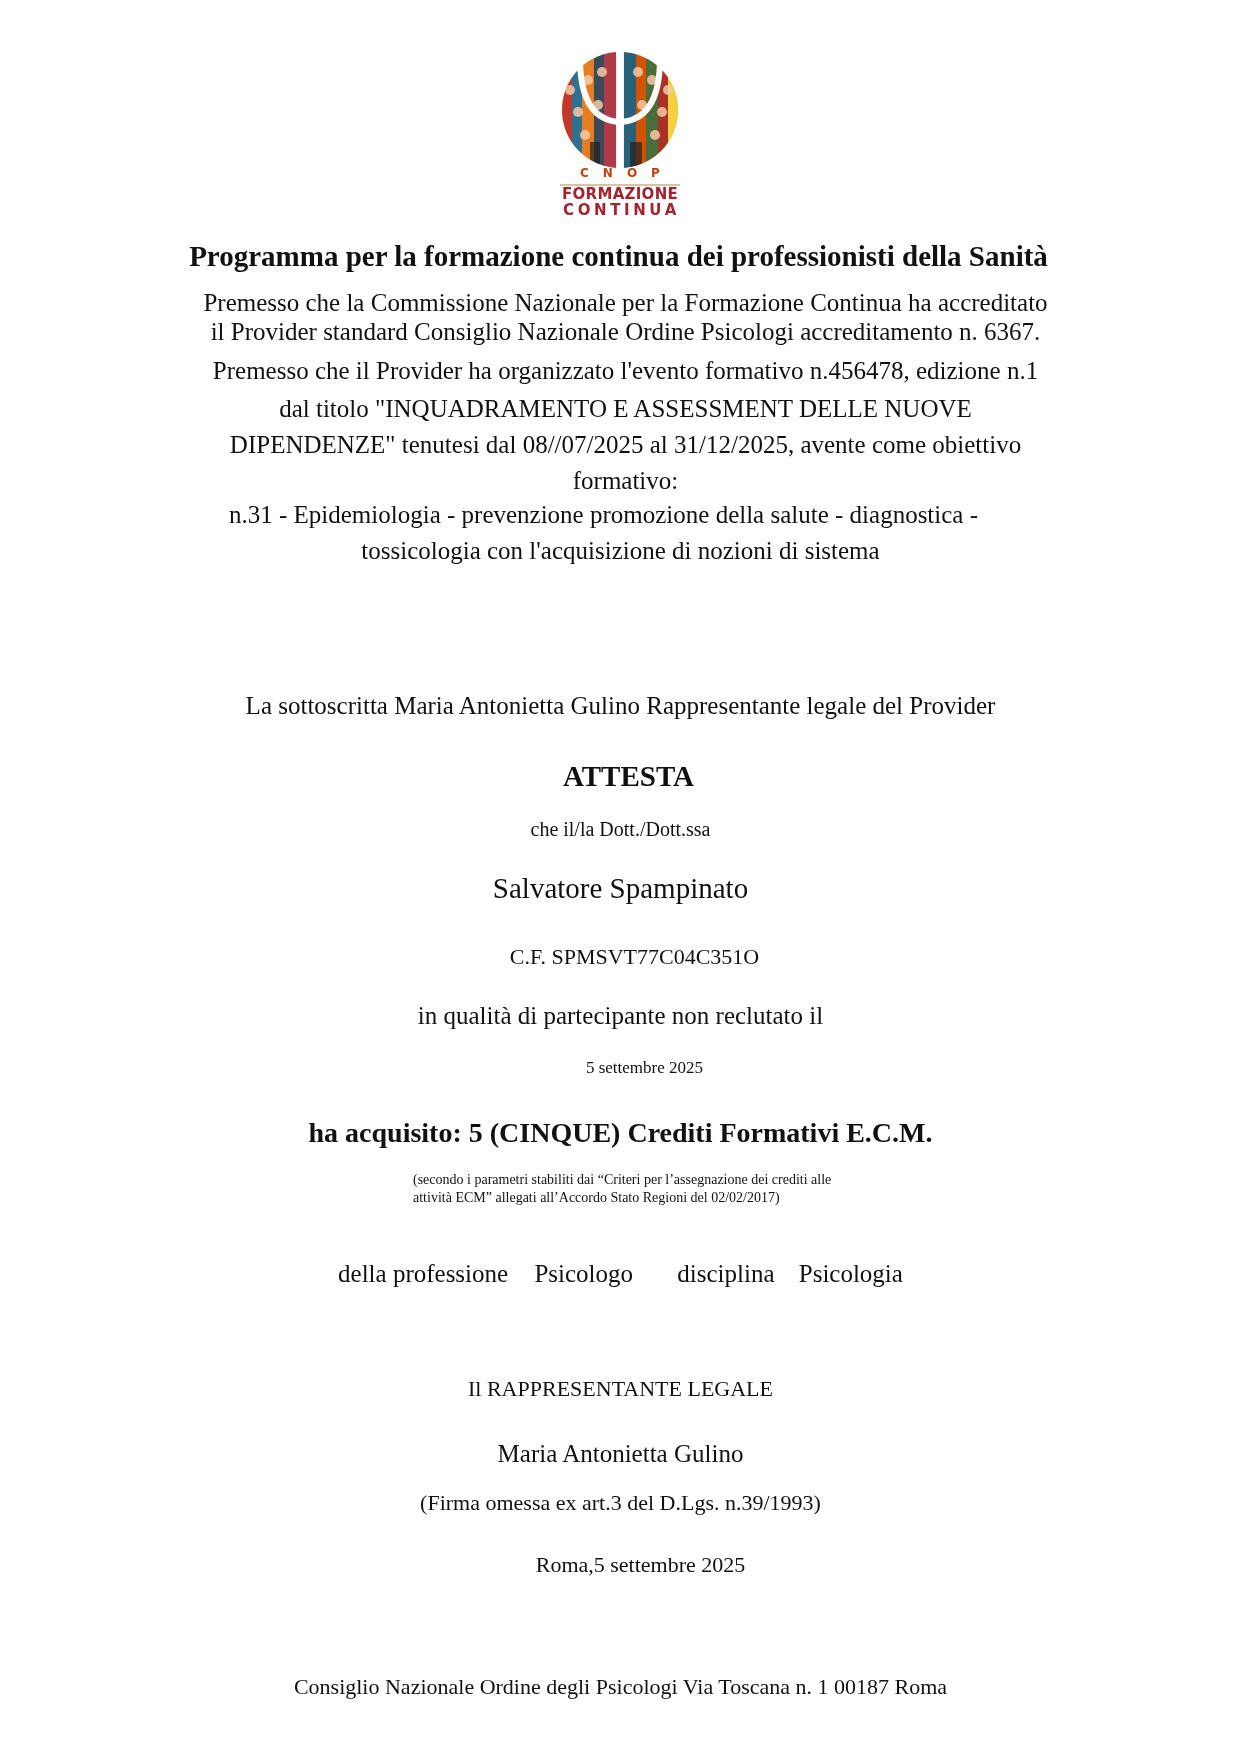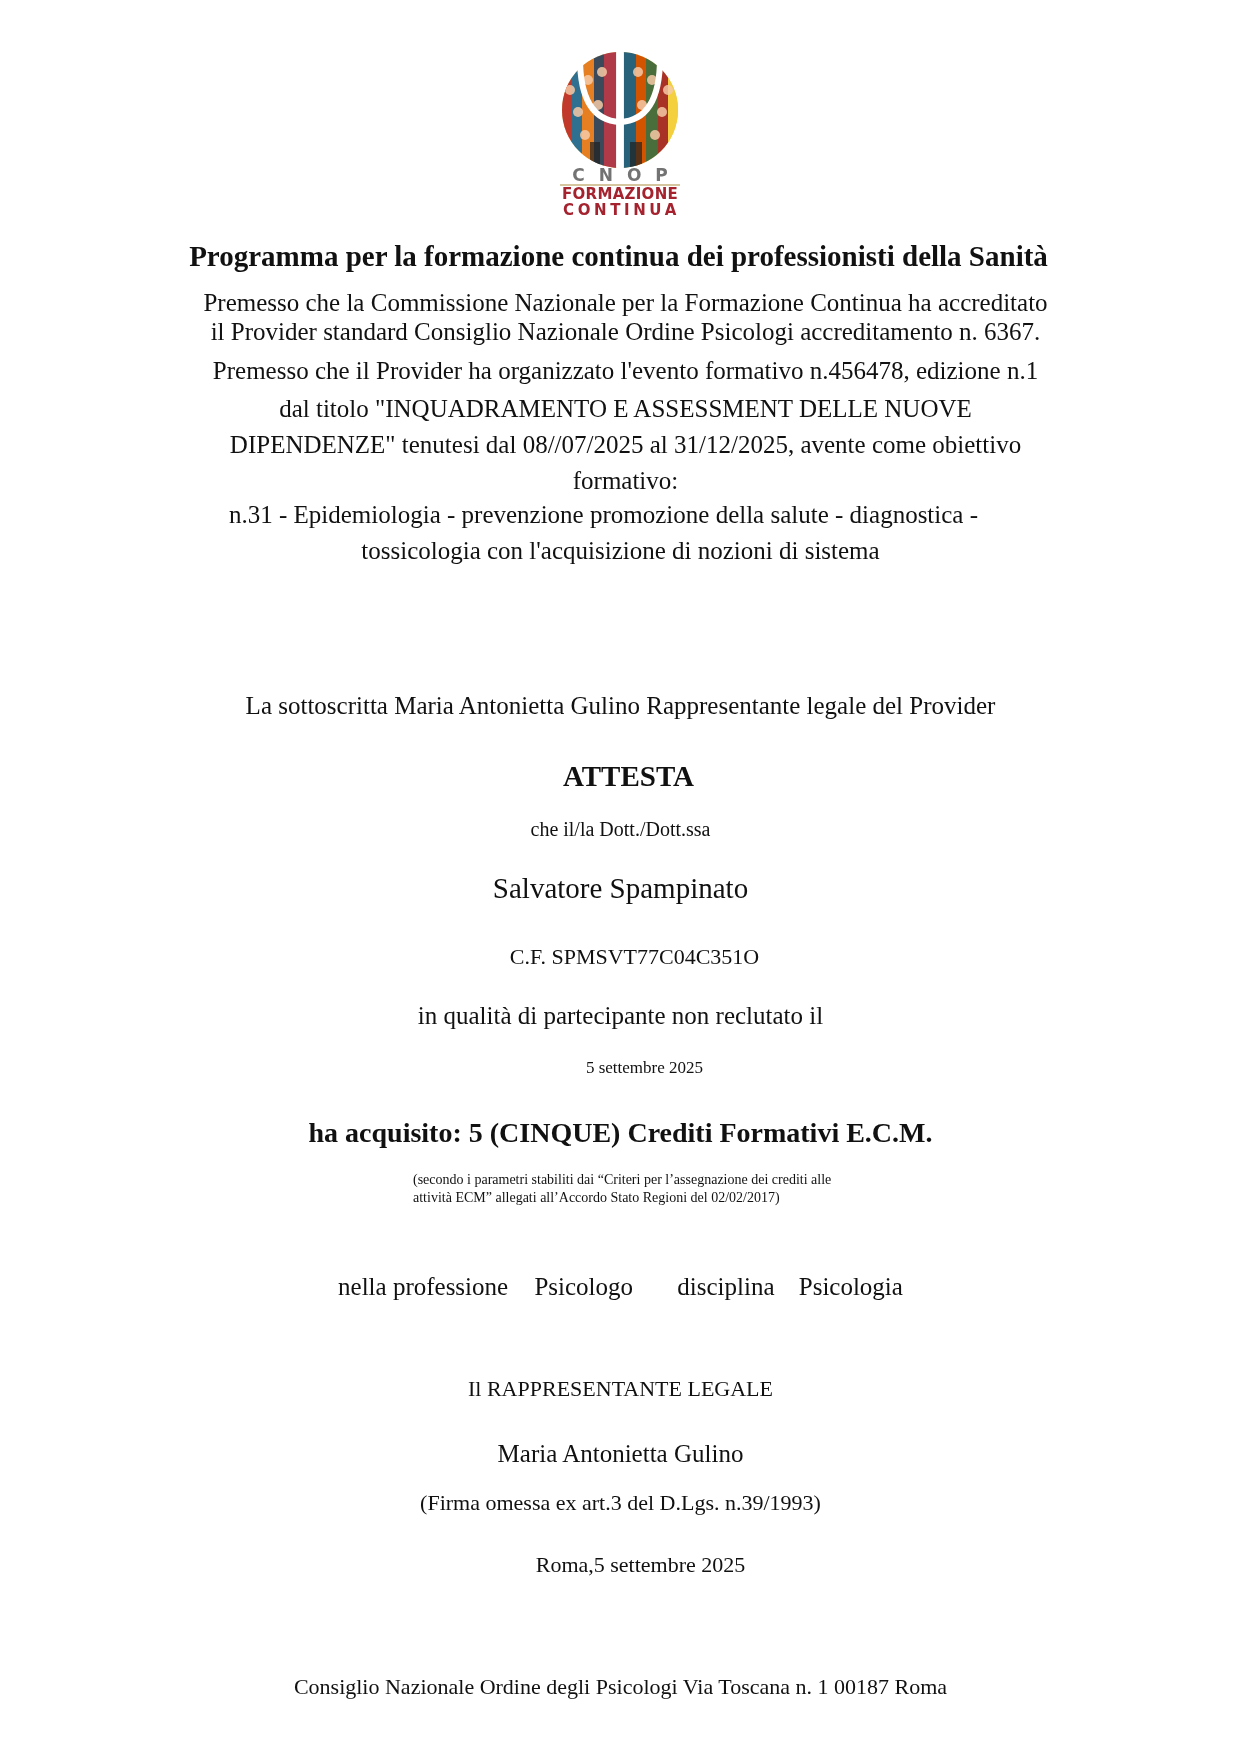--- a/index.html
+++ b/index.html
@@ -41,25 +41,25 @@
       position: absolute;
       left: 0;
       width: 160px;
       text-align: center;
       font-family: "DejaVu Sans", "Liberation Sans", sans-serif;
       font-weight: bold;
       line-height: 1;
     }
     .logo-cnop {
       top: 117px;
-      font-size: 17px;
+      font-size: 12px;
       letter-spacing: 14px;
       padding-left: 14px;
       box-sizing: border-box;
-      color: #737373;
+      color: #c2410c;
     }
     .logo-rule {
       position: absolute;
       left: 20px;
       top: 134px;
       width: 120px;
       height: 2px;
       background: #d6c6a0;
     }
     .logo-form {
@@ -111,21 +111,21 @@
       top: 1171px;
       width: 460px;
       font-size: 14px;
       line-height: 18px;
       text-align: left;
       white-space: normal;
     }
     .professione { top: 1260px; font-size: 25px; left: 0; }
     .professione span { display: inline-block; }
     .professione .gap1 { margin-left: 20px; }
-    .professione .gap2 { margin-left: 38px; margin-top: 13px; }
+    .professione .gap2 { margin-left: 38px; }
     .professione .gap3 { margin-left: 18px; }
 
     .rapp { top: 1376px; font-size: 22px; left: 0; }
     .firmatario { top: 1440px; font-size: 25px; left: 0; }
     .firma-omessa { top: 1490px; font-size: 22px; left: 0; }
     .luogo-data { top: 1552px; font-size: 22px; left: 20px; }
     .footer { top: 1674px; font-size: 22px; left: 0; }
   </style>
 </head>
 <body>
@@ -198,21 +198,21 @@
 <div class="abs nome">Salvatore Spampinato</div>
 <div class="abs cf">
   <span class="cf-label">C.F.</span>
   <span>SPMSVT77C04C351O</span>
 </div>
 <div class="abs qualita">in qualità di partecipante non reclutato il</div>
 <div class="abs data1">5 settembre 2025</div>
 <div class="abs crediti">ha acquisito: 5 (CINQUE) Crediti Formativi E.C.M.</div>
 <div class="note">(secondo i parametri stabiliti dai “Criteri per l’assegnazione dei crediti alle attività ECM” allegati all’Accordo Stato Regioni del 02/02/2017)</div>
 <div class="abs professione">
-  <span>nella professione</span>
+  <span>della professione</span>
   <span class="gap1">Psicologo</span>
   <span class="gap2">disciplina</span>
   <span class="gap3">Psicologia</span>
 </div>
 
 <div class="abs rapp">Il RAPPRESENTANTE LEGALE</div>
 <div class="abs firmatario">Maria Antonietta Gulino</div>
 <div class="abs firma-omessa">(Firma omessa ex art.3 del D.Lgs. n.39/1993)</div>
 <div class="abs luogo-data">Roma,5 settembre 2025</div>
 

